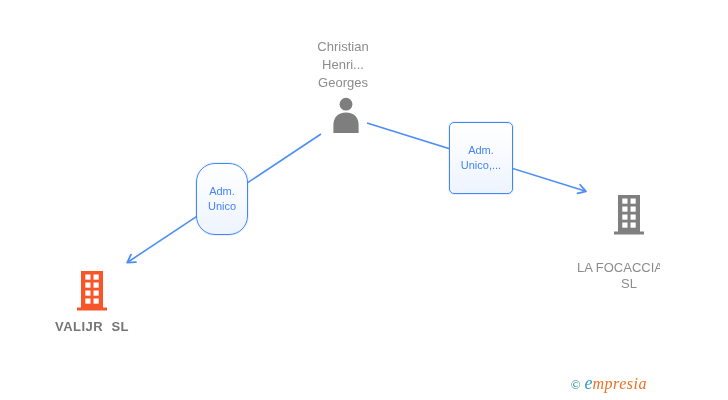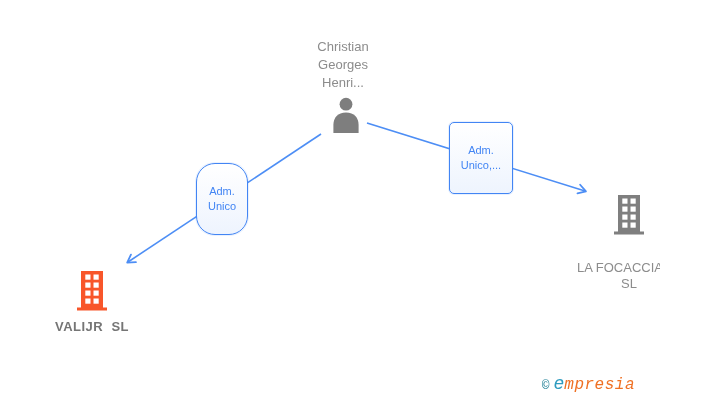--- a/index.html
+++ b/index.html
@@ -42,22 +42,22 @@
     position:absolute;transform:translate(-50%,-50%);
     border:1px solid var(--label-blue);border-radius:5px;
     background:linear-gradient(#ffffff,#eef4fe);
     color:var(--label-blue);font-size:11px;line-height:15px;
     padding:20px 7px;text-align:center;cursor:pointer;
     box-shadow:0 0 0 1px rgba(77,142,245,.12);
   }
   .edge-label-1{left:222px;top:199px;max-width:36px;border-radius:19px;}
   .edge-label-2{left:481px;top:158px;max-width:48px;}
   .footer{
-    position:absolute;right:25px;bottom:6px;cursor:pointer;
-    font-family:Liberation Mono, monospace;font-style:italic;white-space:nowrap;
+    position:absolute;right:13px;bottom:6px;cursor:pointer;
+    font-family:Liberation Serif, serif;font-style:italic;white-space:nowrap;
   }
   .footer .copy{color:var(--copyright-teal);font-size:13px;font-style:normal;margin-right:4px;}
   .footer .brand-e{color:var(--brand-blue);font-size:18px;}
   .footer .brand-rest{color:var(--brand-orange);font-size:16px;letter-spacing:.5px;}
 </style>
 </head>
 <body>
 
 <div class="canvas">
 
@@ -66,22 +66,22 @@
       <marker id="arrowhead" markerWidth="12" markerHeight="12" viewBox="0 0 12 12" refX="9" refY="6" orient="auto" markerUnits="userSpaceOnUse">
         <path d="M2.5,1.5 L10,6 L2.5,10.5" fill="none" stroke="#4d8ef5" stroke-width="1.8" stroke-linecap="round" stroke-linejoin="round"></path>
       </marker>
     </defs>
     <line x1="321" y1="134" x2="128" y2="262" stroke="#4d8ef5" stroke-width="1.6" marker-end="url(#arrowhead)"></line>
     <line x1="367" y1="123" x2="585" y2="191" stroke="#4d8ef5" stroke-width="1.6" marker-end="url(#arrowhead)"></line>
   </svg>
 
   <div class="person-name">
     <span>Christian</span>
+    <span>Henri...</span>
     <span>Georges</span>
-    <span>Henri...</span>
   </div>
   <div class="node person-icon">
     <svg width="34" height="36" viewBox="0 0 34 36">
       <g fill="#7e7e7e">
         <circle cx="17" cy="7.2" r="6.4"></circle>
         <path d="M17 15.6 c-8.2 0 -12.6 5.2 -12.6 12.4 L4.4 36 l25.2 0 L29.6 28 c0 -7.2 -4.4 -12.4 -12.6 -12.4 z"></path>
       </g>
     </svg>
   </div>
 

